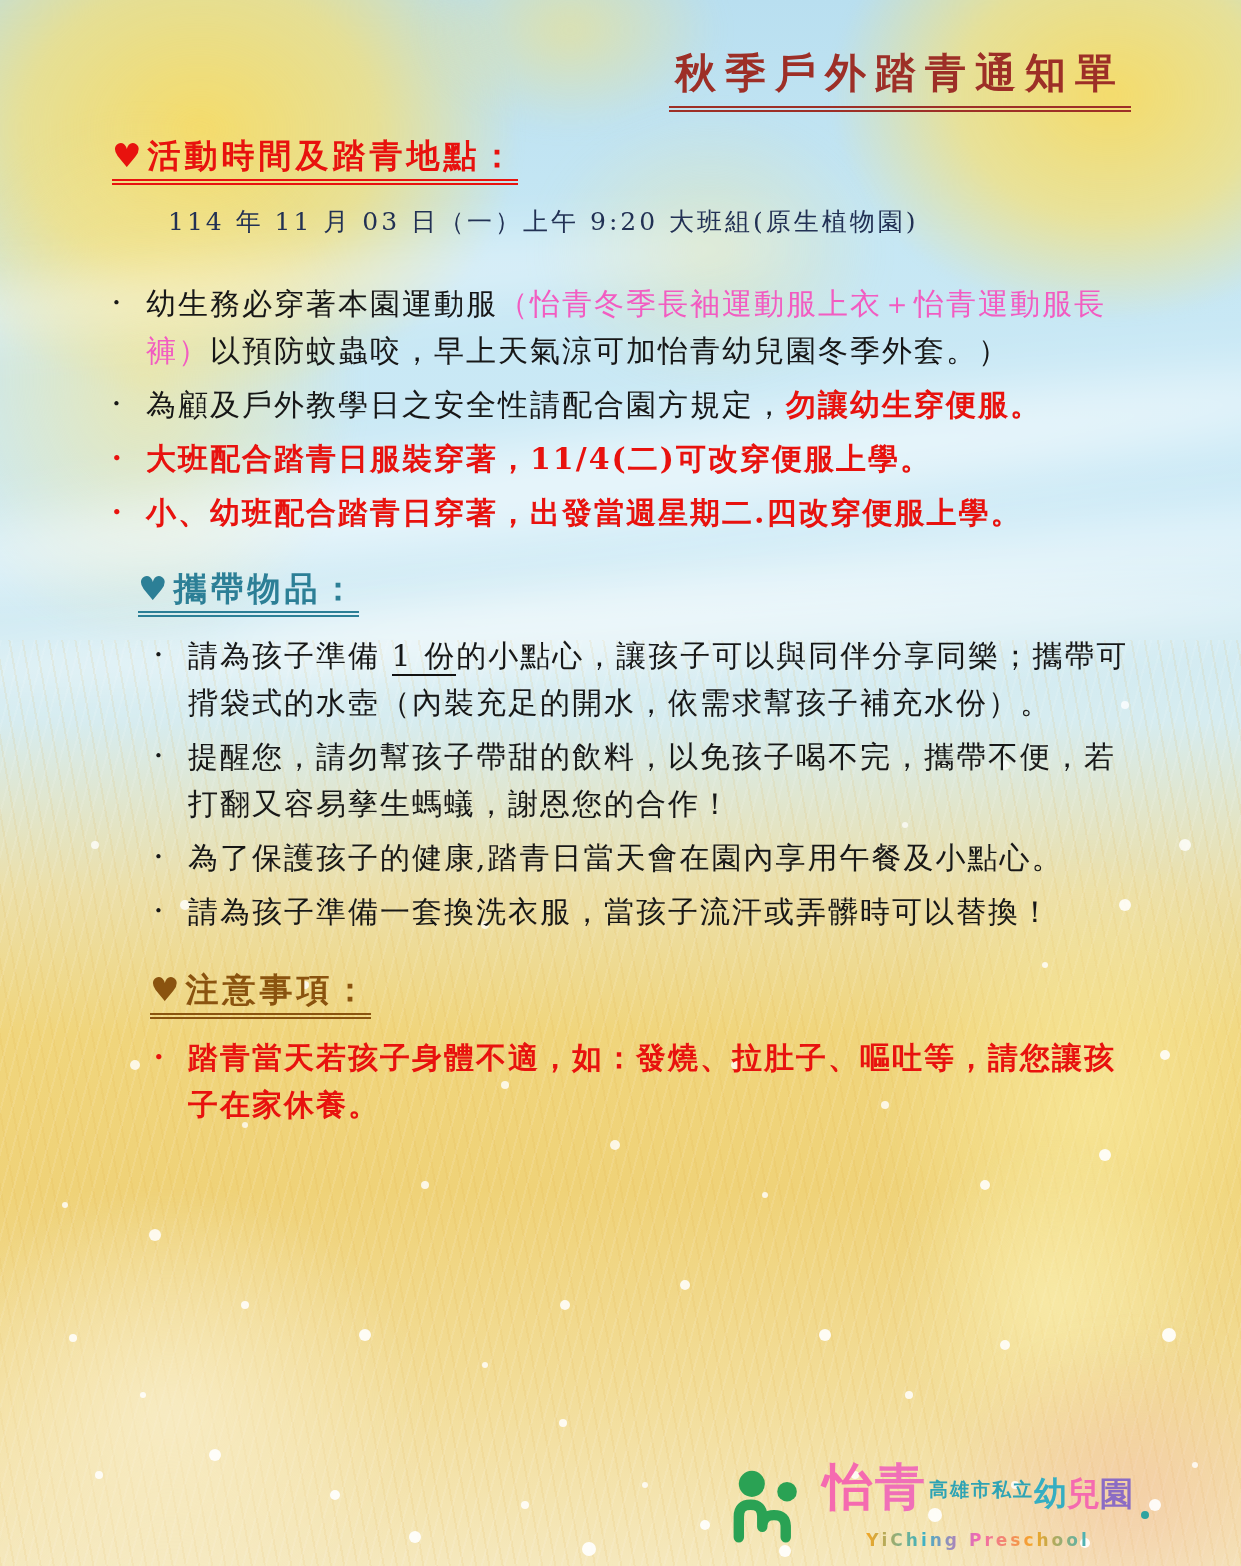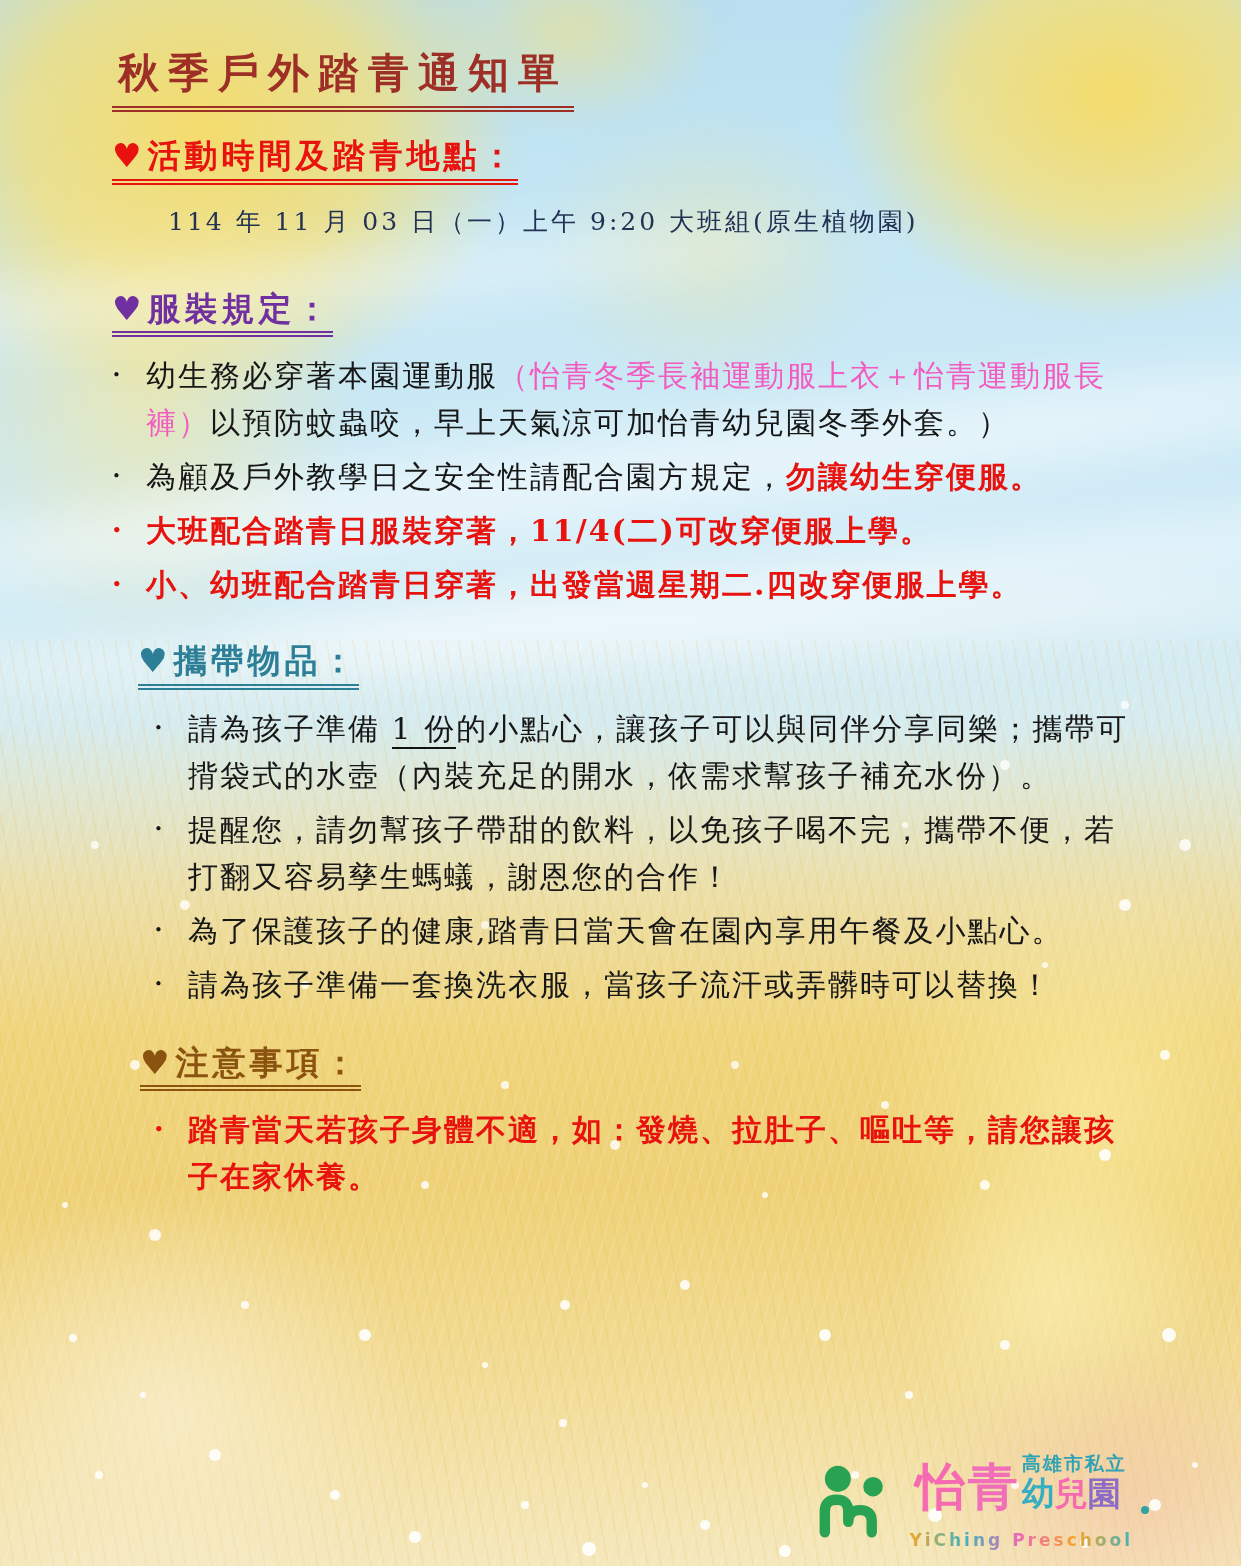--- a/index.html
+++ b/index.html
@@ -62,49 +62,49 @@
       762px 1192px 0 0 rgba(255,255,255,.8), 822px 1332px 0 3px rgba(255,255,255,.9),
       906px 1392px 0 1px rgba(255,255,255,.85), 1002px 1342px 0 2px rgba(255,255,255,.85),
       1166px 1332px 0 4px rgba(255,255,255,.9), 502px 1082px 0 1px rgba(255,255,255,.8),
       612px 1142px 0 2px rgba(255,255,255,.8), 732px 1062px 0 1px rgba(255,255,255,.75),
       242px 1122px 0 0 rgba(255,255,255,.75), 132px 1062px 0 2px rgba(255,255,255,.8),
       1002px 762px 0 2px rgba(255,255,255,.8), 1122px 702px 0 1px rgba(255,255,255,.75),
       902px 822px 0 0 rgba(255,255,255,.7), 1182px 842px 0 3px rgba(255,255,255,.8),
       482px 922px 0 1px rgba(255,255,255,.7), 560px 1420px 0 1px rgba(255,255,255,.85); }
 
   .content { position:absolute; inset:0; padding:46px 110px 0 112px; }
-  .title-wrap { text-align:left; }
+  .title-wrap { text-align:right; }
   .title { display:inline-block; font-size:41px; font-weight:bold; color:#9d2f27;
     letter-spacing:9px; padding:0 6px 5px 6px; border-bottom:6px double #9d2f27; }
   .intro { margin-top:30px; font-size:31px; color:#191919; letter-spacing:2px; line-height:46px; }
   .intro-body { text-indent:2.2em; }
   .h-row { display:inline-block; font-size:33px; font-weight:bold; letter-spacing:4px;
     padding-bottom:3px; border-bottom:6px double currentColor; line-height:1.2; }
   .heart { margin-right:2px; }
   .h-act   { color:#e8120e; margin-top:24px; }
   .h-dress { color:#7030a0; margin-top:24px; }
   .h-bring { color:#2c7f96; margin-top:26px; margin-left:26px; }
-  .h-notes { color:#8a530f; margin-top:28px; margin-left:28px; }
+  .h-notes { color:#8a530f; margin-top:28px; margin-left:38px; }
   .schedule { margin:13px 0 0 56px; font-size:25px; color:#223154; letter-spacing:3px; line-height:48px; }
   .list { margin-top:15px; font-size:30px; letter-spacing:2px; color:#171717; }
   .list.ind { margin-left:42px; }
   .b-item { display:flex; margin-bottom:7px; }
   .b-marker { flex:0 0 34px; font-size:15px; line-height:47px; text-align:left; }
   .b-text { flex:1; line-height:47px; }
   .pink { color:#f25cc1; }
   .red  { color:#e8120e; font-weight:bold; }
   .u { border-bottom:2px solid #111; padding-bottom:1px;text-align:center; }
 
   .footer { position:absolute; right:88px; bottom:16px; display:flex; align-items:center; }
   .logo-icon { width:86px; height:74px; margin-right:6px; }
   .logo-text { display:flex; flex-direction:column; align-items:center; }
   .logo-top { display:flex; align-items:flex-end; }
   .lc { font-size:50px; font-weight:bold; line-height:1; font-family:"DejaVu Sans","Liberation Sans",sans-serif; }
   .lc-yi { color:#f56ab0; } .lc-ching { color:#f06fb8; margin-left:2px; }
-  .logo-mid { display:flex; flex-direction:column; align-items:flex-start; margin-left:4px; }
+  .logo-mid { display:flex; flex-direction:row; align-items:flex-start; margin-left:4px; }
   .region { font-size:19px; font-weight:bold; color:#2ea3b4; letter-spacing:2px;
     font-family:"DejaVu Sans","Liberation Sans",sans-serif; }
   .subrow { display:flex; align-items:flex-end; }
   .sc { font-size:33px; font-weight:bold; line-height:1.05;
     font-family:"DejaVu Sans","Liberation Sans",sans-serif; }
   .sc1 { color:#35aec2; } .sc2 { color:#f56ab0; } .sc3 { color:#8b6cc4; }
   .logo-en { font-size:17px; font-weight:bold; letter-spacing:3px; margin-top:18px;
     font-family:"DejaVu Sans","Liberation Sans",sans-serif;
     background:linear-gradient(90deg,#f5a623,#3bb3c3,#f268b4,#f5a623,#3bb3c3);
     -webkit-background-clip:text; background-clip:text; color:transparent; }
@@ -140,21 +140,20 @@
     </div>
 
 
     <span class="h-row h-act block-heading"><span class="heart">♥</span><span>活動時間及踏青地點：</span></span>
 
     <div class="schedule">
       <div>114 年 11 月 03 日（一）上午 9:20 大班組(原生植物園)</div>
     </div>
 
     <br>
-    <span class="h-row h-dress"><span class="heart">♥</span><span>服裝規定：</span></span>
 
     <div class="list">
       <div class="b-item">
         <span class="b-marker">•</span>
         <div class="b-text"><span>幼生務必穿著本園運動服</span><span class="pink">（怡青冬季長袖運動服上衣＋怡青運動服長褲）</span><span>以預防蚊蟲咬，早上天氣涼可加怡青幼兒園冬季外套。）</span></div>
       </div>
       <div class="b-item">
         <span class="b-marker">•</span>
         <div class="b-text"><span>為顧及戶外教學日之安全性請配合園方規定，</span><span class="red">勿讓幼生穿便服。</span></div>
       </div>

